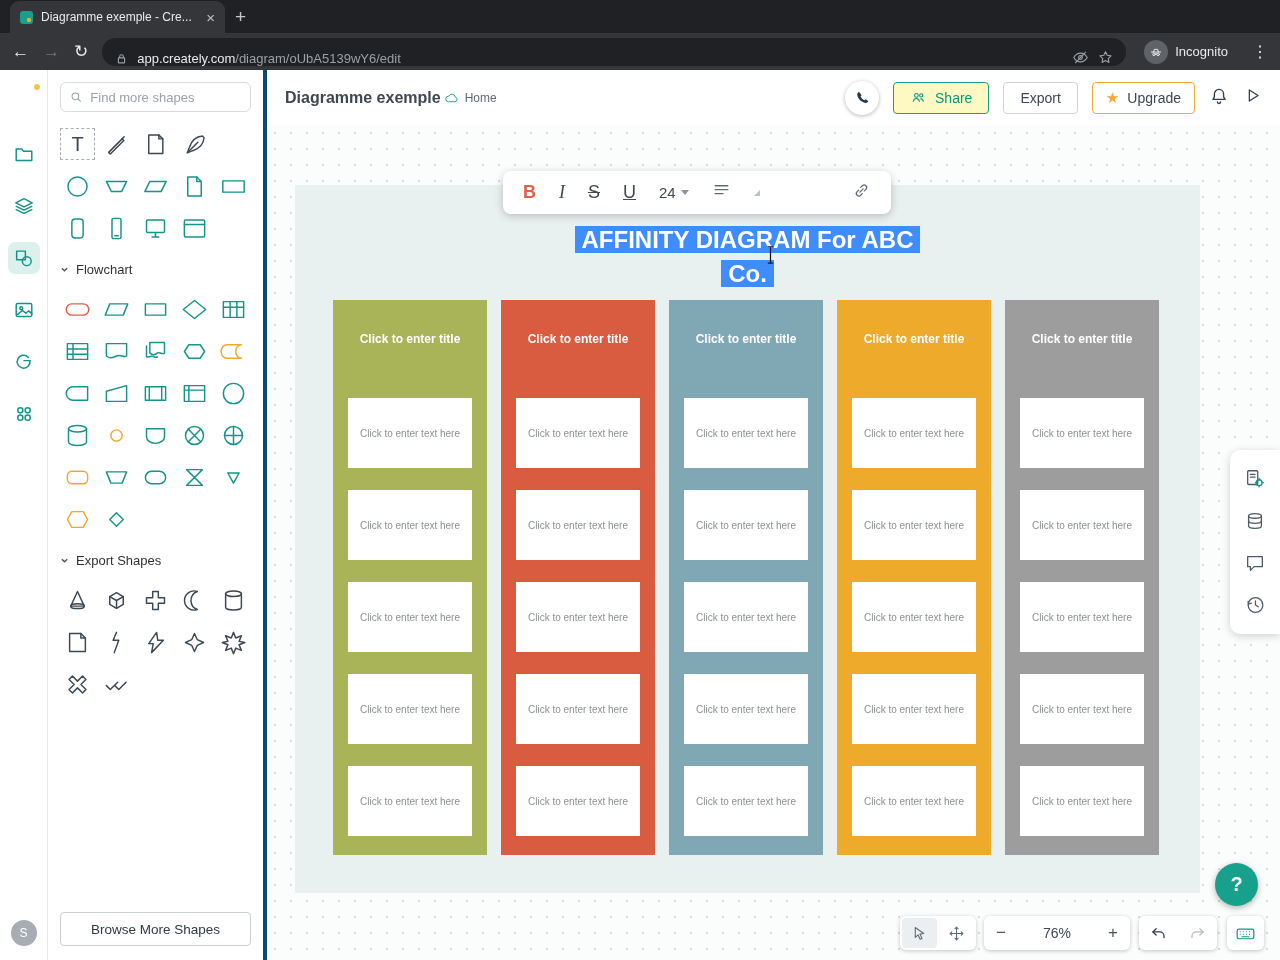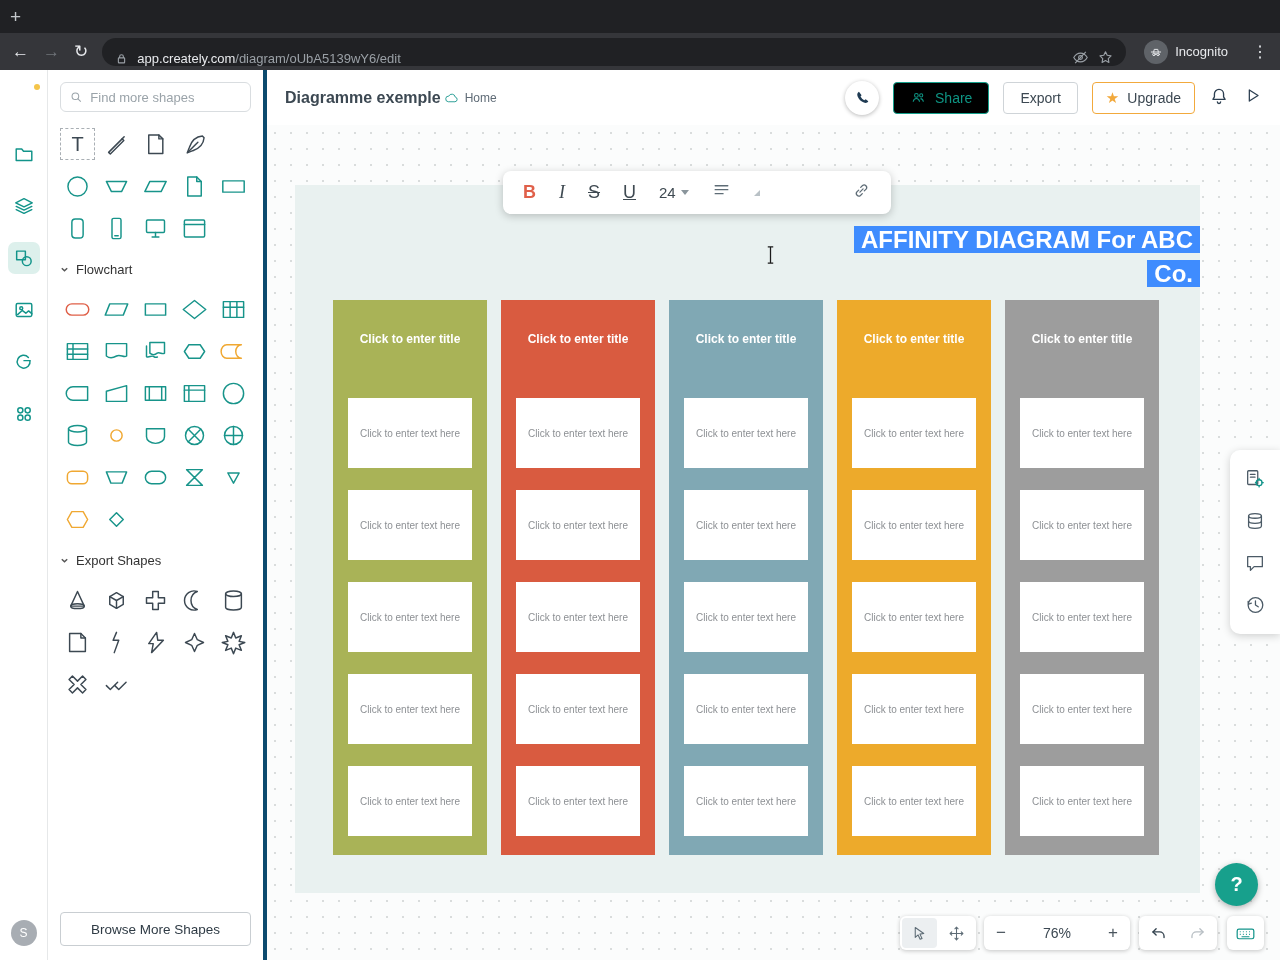--- a/index.html
+++ b/index.html
@@ -54,31 +54,31 @@
   
   .main { flex:1; position:relative; background:#fff; }
   .main-header { height:55px; display:flex; align-items:center; padding:0 18px; }
   .doc-meta { display:flex; flex-direction:row; gap:3px; }
   .doc-title { font-size:16px; font-weight:bold; color:#3c4852; }
   .breadcrumb { display:flex; align-items:center; gap:6px; font-size:12px; color:#5f6b76; }
   .breadcrumb svg * { stroke:#12948a; fill:none; stroke-width:1.4; }
   .actions { margin-left:auto; display:flex; align-items:center; gap:14px; }
   .circle-btn { width:34px; height:34px; border-radius:50%; background:#fff; box-shadow:0 1px 4px rgba(0,0,0,.28); display:flex; align-items:center; justify-content:center; }
   .btn { height:32px; border-radius:4px; display:flex; align-items:center; gap:8px; padding:0 16px; font-size:14px; background:#fff; }
-  .btn-share { border:1px solid #15a08c; color:#0e9483; background:#000000; }
+  .btn-share { border:1px solid #15a08c; color:#0e9483; background:#fef9c3; }
   .btn-share svg * { stroke:#0e9483; fill:none; stroke-width:1.5; }
   .btn-export { border:1px solid #cfd4d8; color:#3c4852; }
   .btn-upgrade { border:1px solid #f2a93c; color:#3c4852; padding:0 13px; }
   .star { color:#f2a93c; font-size:15px; }
   .icon-plain svg * { stroke:#2c3e50; fill:none; stroke-width:1.6; stroke-linejoin:round; stroke-linecap:round; }
 
   .canvas { position:absolute; top:55px; left:0; right:0; bottom:0; background-color:#fbfcfc; background-image:radial-gradient(circle,#d9dcdc 1.1px,transparent 1.3px); background-size:16px 16px; }
 
   .diagram-panel { position:absolute; left:28px; top:60px; width:905px; height:708px; background:#e9f1f0; }
-  .diagram-title { position:absolute; top:38px; left:0; right:0; text-align:right; font-size:24px; font-weight:bold; line-height:34px; color:#fff; }
+  .diagram-title { position:absolute; top:38px; left:0; right:0; text-align:center; font-size:24px; font-weight:bold; line-height:34px; color:#fff; }
   .diagram-title .sel { background:#3f8cfe; padding:0 7px; }
   .columns { position:absolute; inset:0; }
   .col { position:absolute; top:115px; width:154px; height:555px; }
   .col-title { text-align:center; padding-top:32px; font-size:12px; font-weight:bold; color:#fff; }
   .card { position:absolute; left:15px; width:124px; height:70px; background:#fff; display:flex; align-items:center; justify-content:center; font-size:10px; color:#8d9094; }
 
   .text-toolbar { position:absolute; left:236px; top:46px; width:388px; height:43px; background:#fff; border-radius:8px; box-shadow:0 2px 8px rgba(0,0,0,.22); display:flex; align-items:center; gap:23px; padding:0 20px; color:#3f4a52; }
   .tt-b { color:#e0604a; font-weight:bold; font-size:18px; }
   .tt-i { font-style:italic; font-size:18px; font-family:"Liberation Serif",serif; }
   .tt-s { text-decoration:line-through; font-size:18px; }
@@ -108,20 +108,28 @@
   .history-pill { left:872px; top:791px; width:78px; height:34px; justify-content:space-around; }
   .history-pill svg * { fill:none; stroke-width:1.7; stroke-linecap:round; stroke-linejoin:round; }
   .kbd-btn { left:960px; top:791px; width:37px; height:34px; justify-content:center; }
   .kbd-btn svg * { stroke:#12948a; fill:none; stroke-width:1.4; }
   .help-btn { position:absolute; left:948px; top:738px; width:43px; height:43px; border-radius:50%; background:#17a08c; color:#fff; font-size:20px; font-weight:bold; display:flex; align-items:center; justify-content:center; box-shadow:0 2px 6px rgba(0,0,0,.3); }
 </style>
 </head>
 <body>
 
 <div class="tabstrip">
+  <div class="tab">
+    <svg width="13" height="13" viewBox="0 0 12 12">
+        <rect width="12" height="12" rx="3" fill="#17a08c"></rect>
+        <circle cx="8.3" cy="8.3" r="2" fill="#f0a832"></circle>
+      </svg>
+    <span class="tab-title">Diagramme exemple - Cre...</span>
+    <span class="tab-close">×</span>
+  </div>
   <div class="newtab">+</div>
 </div>
 <div class="addressbar">
   <span class="nav-glyph">←</span>
   <span class="nav-glyph disabled">→</span>
   <span class="nav-glyph">↻</span>
   <div class="urlfield">
     <svg width="15" height="15" viewBox="0 0 24 24">
         <g fill="none" stroke="#9aa0a6" stroke-width="1.8">
           <rect x="7" y="11" width="10" height="8" rx="1"></rect>

